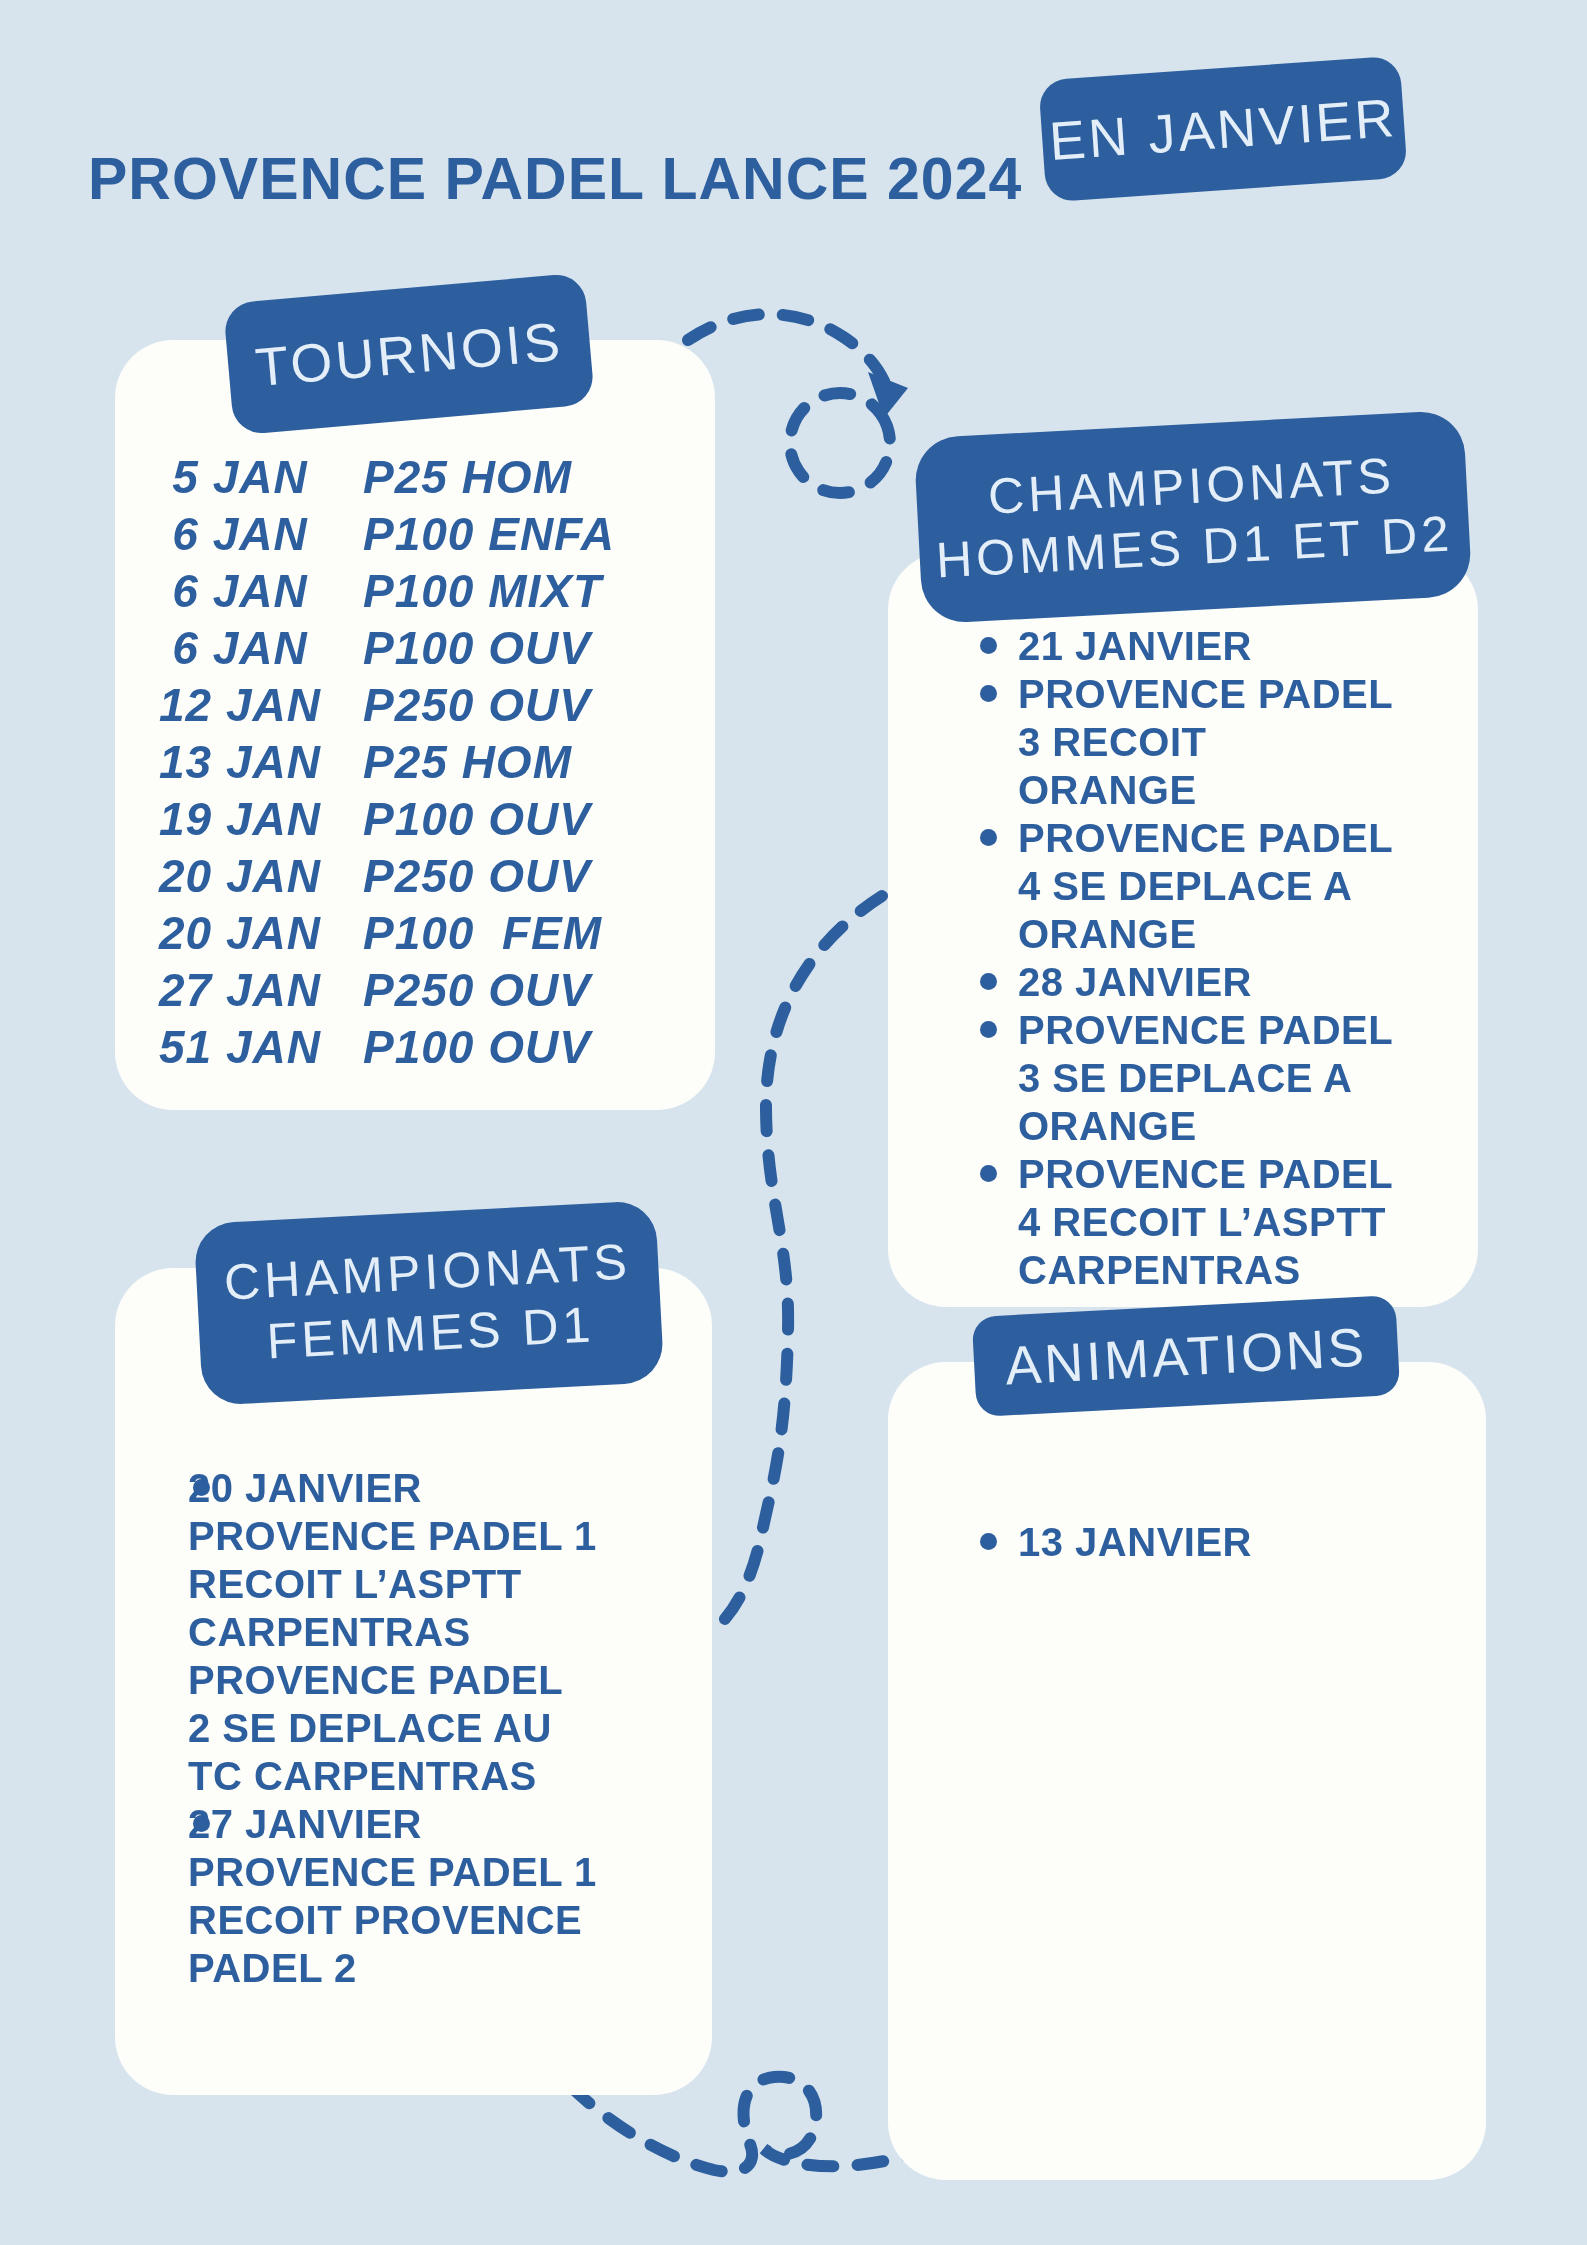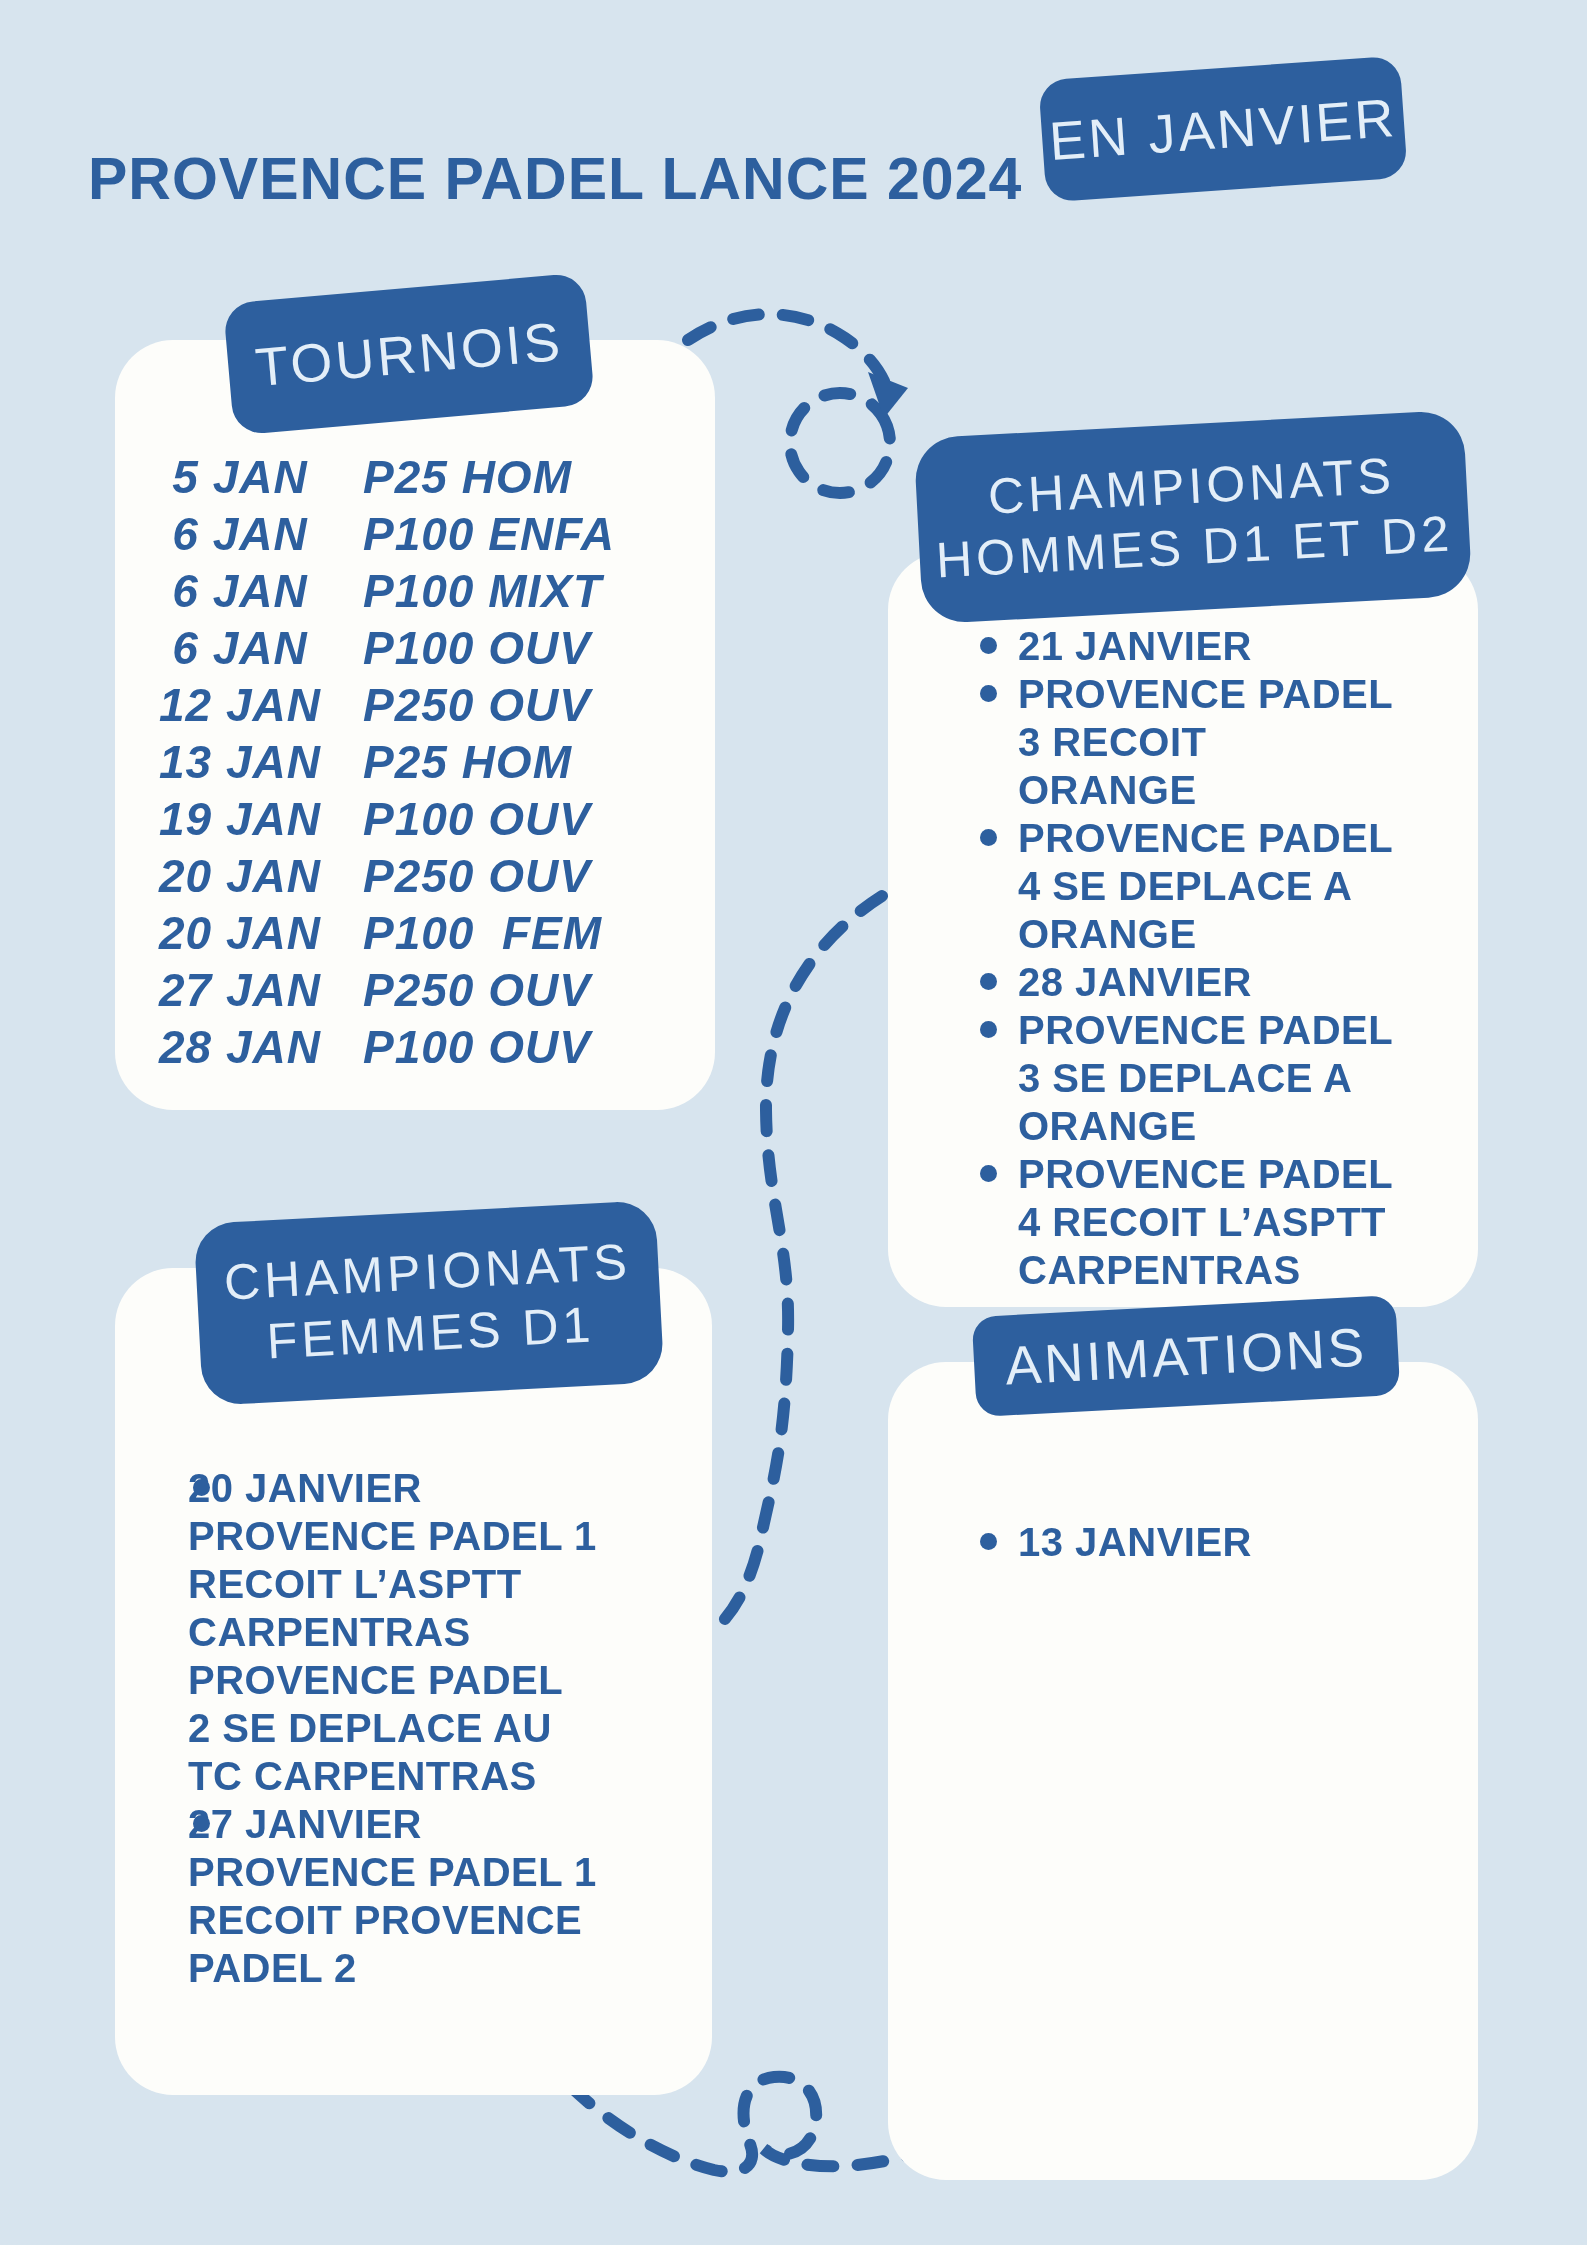--- a/index.html
+++ b/index.html
@@ -19,21 +19,21 @@
   .dash{fill:none;stroke:var(--primary);stroke-width:12;stroke-linecap:round;stroke-dasharray:26 24;}
   .arrow{fill:var(--primary);}
 
   
   .card{
     position:absolute;background:var(--card);border-radius:58px;z-index:2;
   }
   .card-tournois{left:115px;top:340px;width:600px;height:770px;}
   .card-hommes{left:888px;top:552px;width:590px;height:755px;}
   .card-femmes{left:115px;top:1268px;width:597px;height:827px;}
-  .card-animations{left:888px;top:1362px;width:590px;height:818px;}
+  .card-animations{left:888px;top:1362px;width:590px;height:818px;padding-left:8px;}
 
   
   .pill{
     position:absolute;z-index:3;background:var(--primary);color:var(--badge-text);
     display:flex;flex-direction:column;align-items:center;justify-content:center;
     text-align:center;font-weight:400;
   }
   .pill-janvier{left:1042px;top:68px;width:362px;height:122px;border-radius:28px;
     transform:rotate(-4deg);font-size:54px;letter-spacing:3px;}
   .pill-tournois{left:228px;top:288px;width:362px;height:132px;border-radius:30px;
@@ -140,21 +140,21 @@
           <span class="t-date">20 JAN</span>
           <span class="t-event">P100  FEM</span>
         </div>
 
         <div class="t-row">
           <span class="t-date">27 JAN</span>
           <span class="t-event">P250 OUV</span>
         </div>
 
         <div class="t-row">
-          <span class="t-date">28 JAN</span>
+          <span class="t-date">51 JAN</span>
           <span class="t-event">P100 OUV</span>
         </div>
       </div>
   </section>
   <div class="pill pill-tournois">
     <span>TOURNOIS</span>
   </div>
 
   <section class="card card-hommes">
     <ul class="events">

